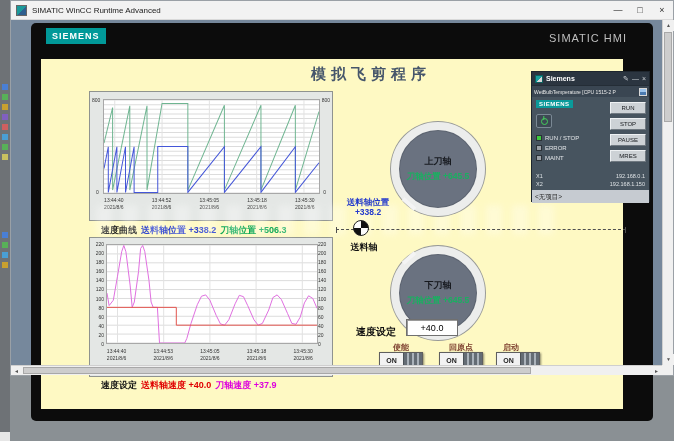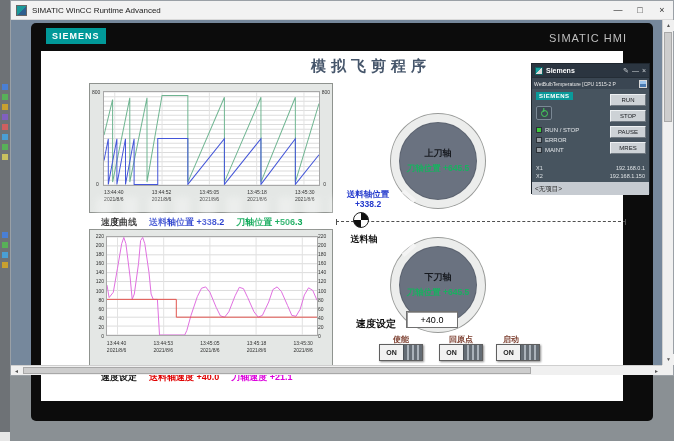--- a/index.html
+++ b/index.html
@@ -31,42 +31,42 @@
   .hscroll .thumb { position:absolute; top:1px; bottom:1px; left:12px; width:78%; background:#cdcdcd; border:1px solid #a8a8a8; }
   .corner { position:absolute; right:0; bottom:0; width:11px; height:10px; background:#f0f0f0; }
 
   
   .bezel { position:absolute; left:20px; top:3px; width:622px; height:398px; background:#0c0c0c; border-radius:5px; }
   .siemens-logo { position:absolute; left:15px; top:5px; background:#019999; color:#fff; font-size:9px; font-weight:bold; letter-spacing:1px; padding:3px 6px; }
   .simatic { position:absolute; right:26px; top:9px; color:#bfbfbf; font-size:11px; letter-spacing:1px; }
   .touch { position:absolute; right:0px; top:44px; width:28px; height:150px; writing-mode:vertical-rl; text-align:center; font-size:25px; font-weight:bold; color:#99a1a5; letter-spacing:2px; }
 
   
-  .screen { position:absolute; left:10px; top:28px; width:582px; height:350px; background:#ffffff; }
+  .screen { position:absolute; left:10px; top:36px; width:582px; height:350px; background:#fef9c3; }
   .scr-title { position:absolute; left:180px; top:6px; width:300px; text-align:center; font-size:15px; font-weight:bold; color:#46566b; letter-spacing:5px; }
 
   
   .chart { position:absolute; background:#e4e7e5; border:1px solid #8f938f; }
   .c1 { left:48px; top:32px; width:244px; height:130px; }
   .c2 { left:48px; top:178px; width:244px; height:140px; }
   .plot { position:absolute; background:#fff; border:1px solid #a8a8a8; }
   .c1 .plot { left:13px; top:7px; width:217px; height:95px; }
   .c2 .plot { left:16px; top:6px; width:212px; height:100px; }
   .plot svg { position:absolute; left:0; top:0; width:100%; height:100%; }
   .cornlab { position:absolute; font-size:5px; color:#333; }
   .xticks { position:absolute; }
   .c1 .xticks { left:13px; top:105px; width:217px; height:20px; }
   .c2 .xticks { left:16px; top:110px; width:212px; height:24px; }
   .xticks span { position:absolute; transform:translateX(-50%); text-align:center; font-size:5px; color:#333; line-height:1.3; white-space:nowrap; }
   .ycol { position:absolute; width:14px; }
   .ycol span { position:absolute; font-size:5px; color:#333; }
   .ytl { left:1px; top:6px; height:100px; } .ytl span { right:1px; }
   .ytr { right:1px; top:6px; height:100px; } .ytr span { left:1px; }
 
-  .legend { position:absolute; display:flex; gap:12px; font-size:9px; font-weight:bold; white-space:nowrap; }
+  .legend { position:absolute; display:flex; gap:4px; font-size:9px; font-weight:bold; white-space:nowrap; }
   .lg1 { left:60px; top:165px; }
   .lg2 { left:60px; top:320px; }
   .lg-name { color:#141414; }
   .lg-blue { color:#2238cc; } .lg-green { color:#00a44e; }
   .lg-red { color:#e00000; } .lg-mag { color:#dd00dd; }
 
   
   .watermark { position:absolute; left:55px; top:146px; width:460px; height:30px; opacity:.30; filter:blur(3px);
     background:repeating-linear-gradient(90deg, rgba(255,255,255,.95) 0 16px, transparent 16px 26px); border-radius:6px; }
 
@@ -320,21 +320,21 @@
               </div>
           </div>
           <div class="legend lg2">
             <span class="lg-name">速度设定</span>
             <span class="lg-red">
               <span>送料轴速度</span>
               <span>+40.0</span>
             </span>
             <span class="lg-mag">
               <span>刀轴速度</span>
-              <span>+21.1</span>
+              <span>+37.9</span>
             </span>
           </div>
 
           <div class="watermark"></div>
 
           <div class="strip-line"></div>
           <div class="feed-pos">
             <div>送料轴位置</div>
             <div>+338.2</div>
           </div>

